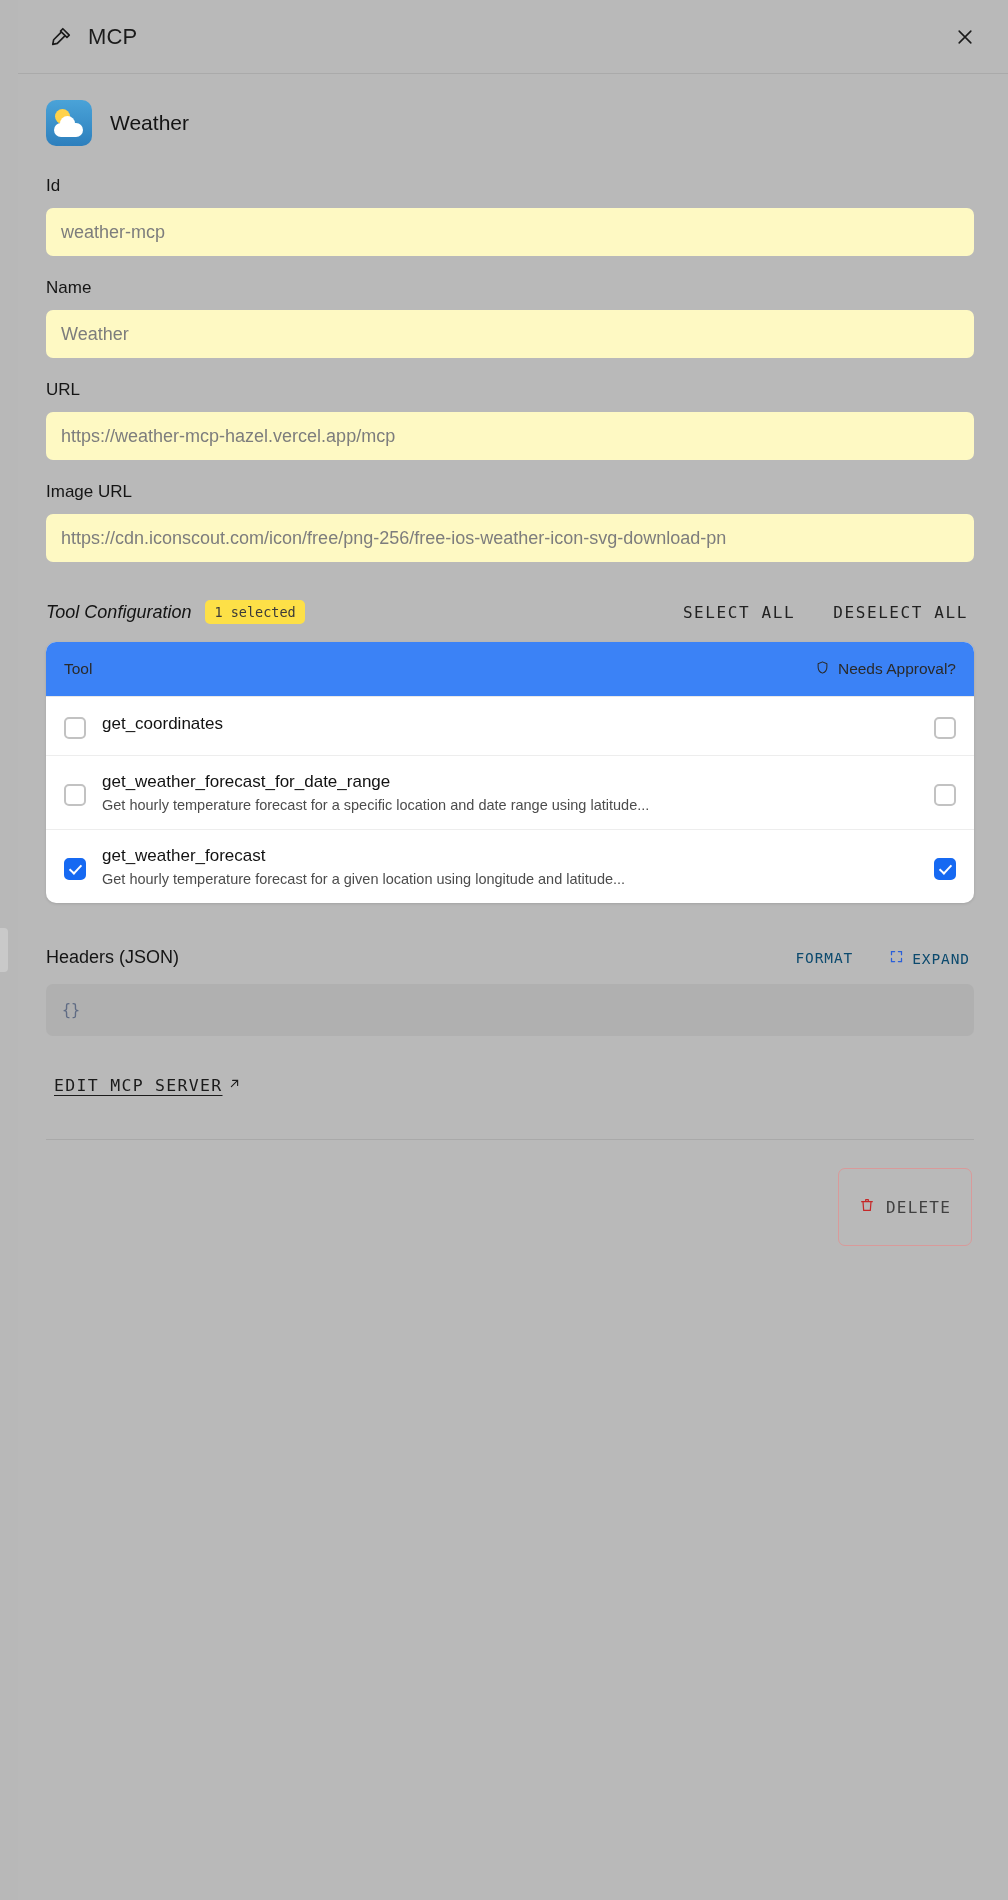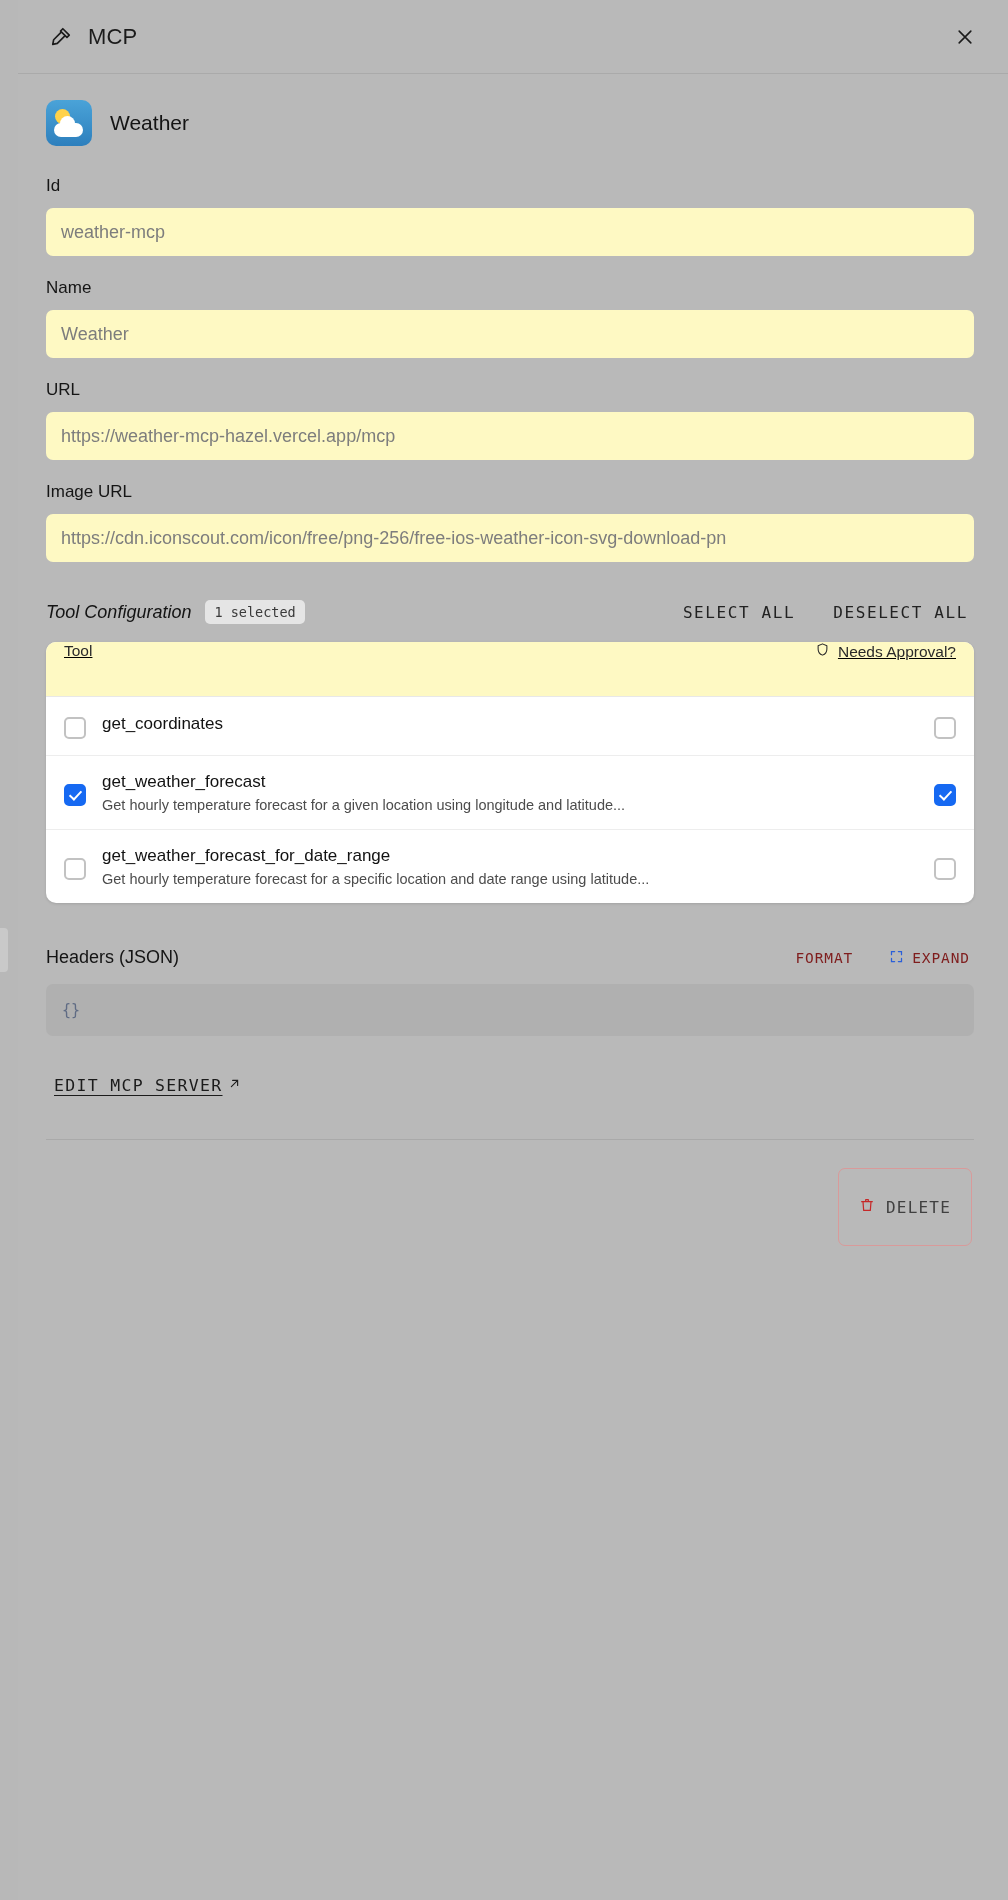--- a/index.html
+++ b/index.html
@@ -144,21 +144,21 @@
     padding: 0 14px;
     margin-top: 38px;
   }
   .toolcfg-title {
     font-size: 18px;
     color: #141414;
     font-style: italic;
   }
   .badge {
     margin-left: 14px;
-    background: #e5e5e5;
+    background: #fde047;
     border-radius: 5px;
     padding: 4px 9px;
     font-size: 13.5px;
     font-family: "DejaVu Sans Mono", monospace;
     color: #3a3a3a;
   }
   .toolcfg-actions {
     margin-left: auto;
     display: flex;
     gap: 38px;
@@ -174,26 +174,25 @@
 
   .tool-card {
     margin: 18px 14px 0 14px;
     background: #ffffff;
     border-radius: 10px;
     overflow: hidden;
     box-shadow: 0 1px 3px rgba(0,0,0,0.12);
   }
   .tool-card-head {
     display: flex;
-    align-items: flex-start;
+    align-items: center;
     height: 54px;
     padding: 0 18px;
     border-bottom: 1px solid #e8e8e8;
-    background: #fef9c3;
-    text-decoration: underline;
+    background: #3b82f6;
   }
   .tool-card-head .th-tool {
     font-size: 15.5px;
     color: #2a2a2a;
   }
   .tool-card-head .th-approval {
     margin-left: auto;
     display: flex;
     align-items: center;
     gap: 8px;
@@ -268,24 +267,24 @@
   .headers-actions {
     margin-left: auto;
     display: flex;
     align-items: center;
     gap: 36px;
     padding-right: 4px;
   }
   .blue-action {
     font-size: 14.5px;
     letter-spacing: 0.9px;
-    color: #7f1d1d;
+    color: #0c4a6e;
     font-family: "DejaVu Sans Mono", monospace;
     display: flex;
-    align-items: center;
+    align-items: flex-end;
     gap: 8px;
     cursor: pointer;
   }
   .json-box {
     margin: 16px 14px 0 14px;
     height: 52px;
     background: #b0b0b0;
     border-radius: 7px;
     display: flex;
     align-items: center;
@@ -426,35 +425,35 @@
 
       <div class="tool-row">
         <div class="cbox"></div>
         <div class="tr-body">
           <div class="tr-name">get_coordinates</div>
         </div>
         <div class="cbox"></div>
       </div>
 
       <div class="tool-row">
+        <div class="cbox"></div>
+        <div class="tr-body">
+          <div class="tr-name">get_weather_forecast_for_date_range</div>
+          <div class="tr-desc">Get hourly temperature forecast for a specific location and date range using latitude...</div>
+        </div>
+        <div class="cbox"></div>
+      </div>
+
+      <div class="tool-row">
         <div class="cbox checked"></div>
         <div class="tr-body">
           <div class="tr-name">get_weather_forecast</div>
           <div class="tr-desc">Get hourly temperature forecast for a given location using longitude and latitude...</div>
         </div>
         <div class="cbox checked"></div>
-      </div>
-
-      <div class="tool-row">
-        <div class="cbox"></div>
-        <div class="tr-body">
-          <div class="tr-name">get_weather_forecast_for_date_range</div>
-          <div class="tr-desc">Get hourly temperature forecast for a specific location and date range using latitude...</div>
-        </div>
-        <div class="cbox"></div>
       </div>
     </div>
 
     
     <div class="headers-head">
       <div class="headers-title">Headers (JSON)</div>
       <div class="headers-actions">
         <div class="blue-action">
           <span>FORMAT</span>
         </div>

